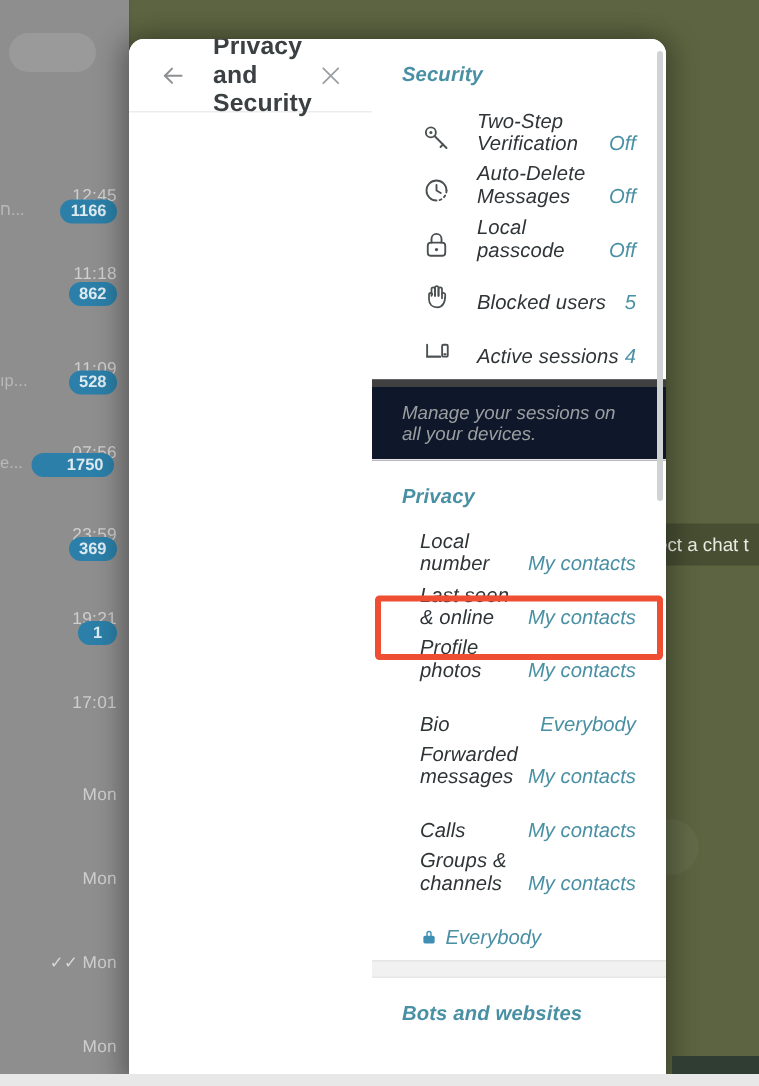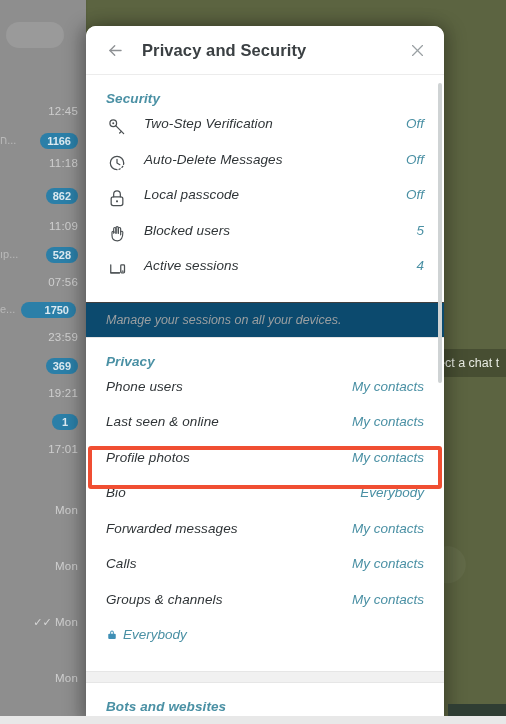--- a/index.html
+++ b/index.html
@@ -18,21 +18,21 @@
     background:#8e8e8e;
     position:relative;flex:0 0 86px;
     overflow:hidden;
   }
   #search-pill{
     position:absolute;left:6px;top:22px;width:58px;height:26px;
     background:#9a9a9a;border-radius:13px;
   }
   .chat-time{
     font-size:11.5px;color:#cfcfcf;letter-spacing:.2px;
-    display:flex;align-items:center;gap:3px;white-space:nowrap;
+    display:flex;align-items:center;gap:3px;white-space:nowrap;margin-top:20px;
   }
   .tick-icon{display:inline-block;color:#d8d8d8;line-height:1;font-size:11px;}
   .chat-badge{
     background:#2b7fa8;color:#dceaf1;
     border-radius:10px;padding:1px 7px;
     font-size:11px;font-weight:bold;min-width:12px;text-align:center;
     line-height:14px;
     margin-left:36px;
   }
   .snippet{
@@ -65,21 +65,21 @@
   }
 
   
   #settings-panel{
     position:absolute;left:86px;top:26px;width:358px;
     height:698px;
     background:#ffffff;
     border-radius:10px 10px 0 0;
     box-shadow:-6px 0 18px rgba(0,0,0,.28), 6px 0 18px rgba(0,0,0,.22);
     overflow:hidden;
-    display:flex;flex-direction:column;
+    display:flex;flex-direction:row;
   }
   
   #panel-header{
     height:48px;flex:0 0 48px;
     border-bottom:1px solid #ececec;
     display:flex;align-items:center;
     padding:0 14px 0 16px;
     background:#fff;
   }
   #back-btn{
@@ -98,42 +98,43 @@
   }
 
   
   #panel-body{flex:1;overflow:hidden;position:relative;background:#fff;font-style:italic;}
 
   .section-title{
     color:#4a90a4;font-size:13.5px;font-weight:bold;
     padding:16px 0 10px 20px;letter-spacing:.1px;
   }
   .row{
-    display:flex;align-items:flex-start;
+    display:flex;align-items:flex-end;
     height:35.5px;padding:0 20px;
     cursor:pointer;
+    margin-left:12px;
   }
   .row-icon{
     width:22px;height:22px;flex:0 0 22px;
     display:flex;align-items:center;justify-content:center;
     color:#4b5053;margin-right:16px;
   }
   .row-label{
     flex:1;font-size:13.5px;color:#2f3437;letter-spacing:.1px;
   }
   .row-value{
     font-size:13.5px;color:#4a90a4;
     display:flex;align-items:center;gap:5px;white-space:nowrap;
   }
   .lock-glyph{display:flex;align-items:center;color:#3f8fb5;}
 
   
   #sessions-band{
-    background:#0c4a6e;
-    border-top:1px solid #404040;
+    background:#0f172a;
+    border-top:5px solid #404040;
     border-bottom:1px solid #e6e6e6;
     padding:10px 20px;margin-top:8px;
   }
   #sessions-band-text{font-size:12.5px;color:#9b9fa1;}
 
   
   #bots-band{
     background:#f1f1f1;height:10px;
     border-top:1px solid #e6e6e6;border-bottom:1px solid #e6e6e6;
     margin-top:8px;
@@ -311,21 +312,21 @@
       </div>
 
     <div id="sessions-band">
       <div id="sessions-band-text">Manage your sessions on all your devices.</div>
     </div>
 
     <div class="section-title">Privacy</div>
 
     <div id="privacy-rows">
         <div class="row">
-          <span class="row-label">Phone users</span>
+          <span class="row-label">Local number</span>
           <span class="row-value">
             <span>My contacts</span>
           </span>
         </div>
         <div class="row">
           <span class="row-label">Last seen &amp; online</span>
           <span class="row-value">
             <span>My contacts</span>
           </span>
         </div>

